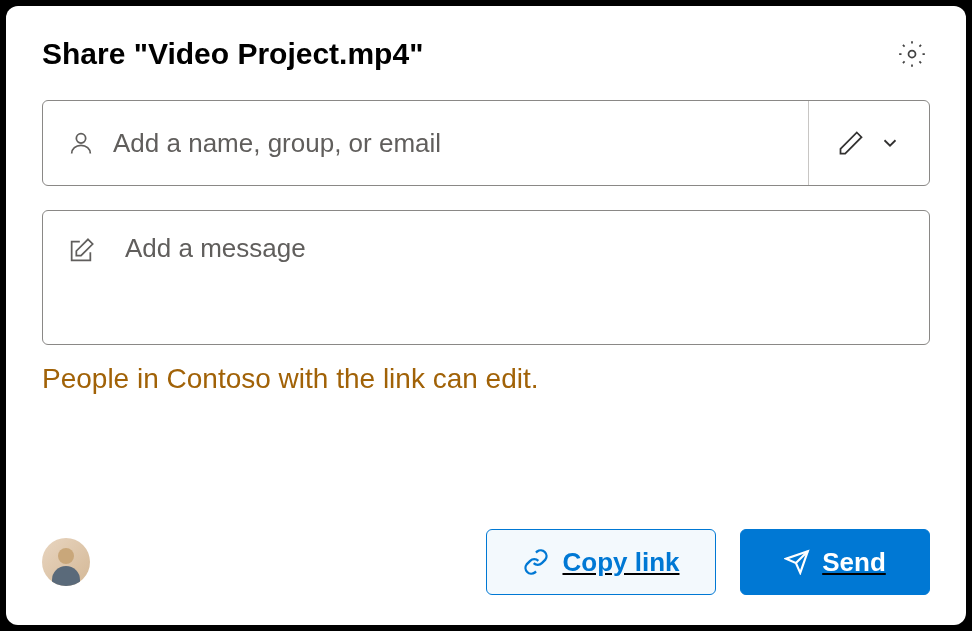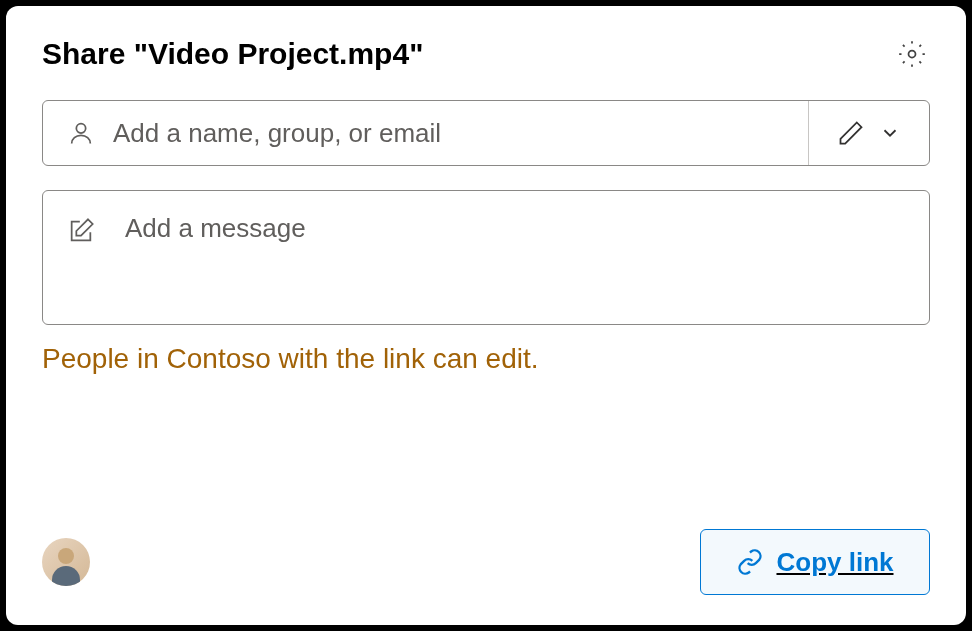--- a/index.html
+++ b/index.html
@@ -43,21 +43,21 @@
       padding: 4px;
       color: #424242;
       display: flex;
       align-items: center;
       justify-content: center;
     }
     .name-field {
       display: flex;
       border: 1px solid #8a8886;
       border-radius: 6px;
-      height: 66px;
+      height: 86px;
       margin-bottom: 24px;
       overflow: hidden;
     }
     .name-input-wrap {
       display: flex;
       align-items: center;
       flex: 1;
       padding: 0 24px;
       gap: 18px;
     }
@@ -241,15 +241,24 @@
     <div class="footer-buttons">
       <button class="btn btn-copy">
         <span class="icon">
           <svg width="28" height="28" viewBox="0 0 24 24" fill="none" stroke="currentColor" stroke-width="2">
             <path d="M10 13a5 5 0 0 0 7 0l3-3a5 5 0 0 0-7-7l-1 1"></path>
             <path d="M14 11a5 5 0 0 0-7 0l-3 3a5 5 0 0 0 7 7l1-1"></path>
           </svg>
         </span>
         <span>Copy link</span>
       </button>
+      <button class="btn btn-send">
+        <span class="icon">
+          <svg width="26" height="26" viewBox="0 0 24 24" fill="none" stroke="currentColor" stroke-width="2">
+            <path d="M22 2L11 13"></path>
+            <path d="M22 2l-7 20-4-9-9-4 20-7z"></path>
+          </svg>
+        </span>
+        <span>Send</span>
+      </button>
     </div>
   </div>
 </div>
 
 </body></html>

